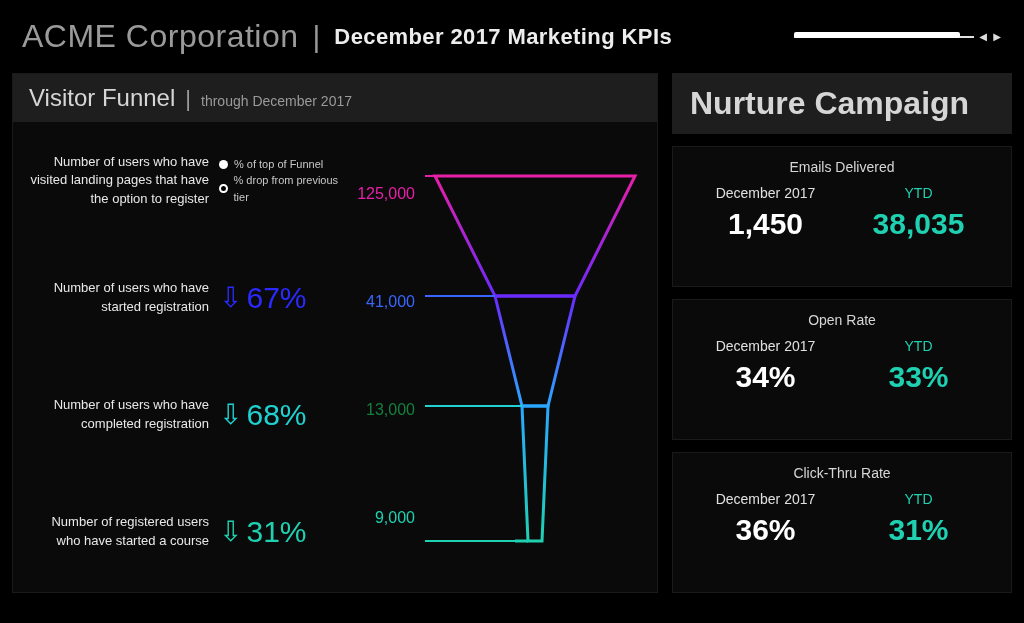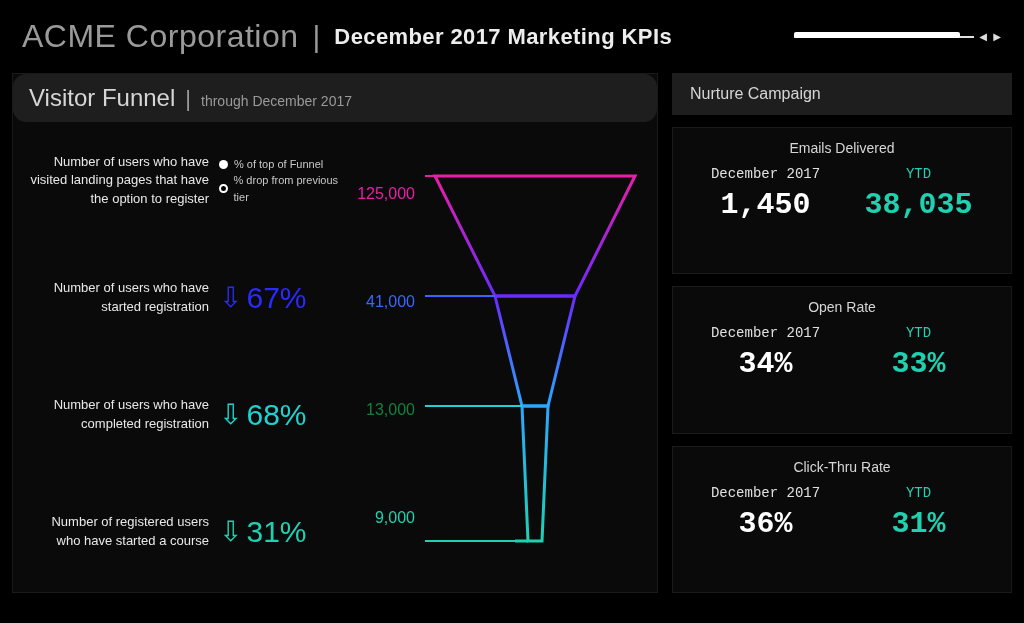--- a/index.html
+++ b/index.html
@@ -87,21 +87,20 @@
     display: flex;
     flex-direction: column;
     gap: 12px;
   }
   .panel-title-bar {
     background: #1e1e1e;
     padding: 10px 16px;
     display: flex;
     align-items: baseline;
     gap: 10px;
-    border-radius: 13px;
   }
   .panel-title {
     font-size: 24px;
     font-weight: 300;
     color: #d6d6d6;
   }
   .panel-title-sep {
     font-size: 22px;
     font-weight: 200;
     color: #9a9a9a;
@@ -179,41 +178,40 @@
     display: flex;
     align-items: center;
     justify-content: center;
   }
   
   .right-title-bar {
     background: #1e1e1e;
     padding: 12px 18px;
   }
   .right-title {
-    font-size: 16px;
-    font-weight: 400;
+    font-size: 32px;
+    font-weight: 700;
     color: #d6d6d6;
   }
   .card {
     background: #0a0a0a;
     border: 1px solid #1a1a1a;
     padding: 12px 16px 16px 16px;
     flex: 1;
   }
   .card-heading {
     text-align: center;
     font-size: 14px;
     color: #d6d6d6;
     margin-bottom: 10px;
   }
   .card-row {
     display: flex;
     justify-content: space-between;
     align-items: center;
-    font-family: Liberation Mono, monospace;
   }
   .kpi-col {
     flex: 1;
     text-align: center;
   }
   .kpi-label {
     font-size: 14px;
     margin-bottom: 6px;
   }
   .kpi-label.white { color: #e0e0e0; }

